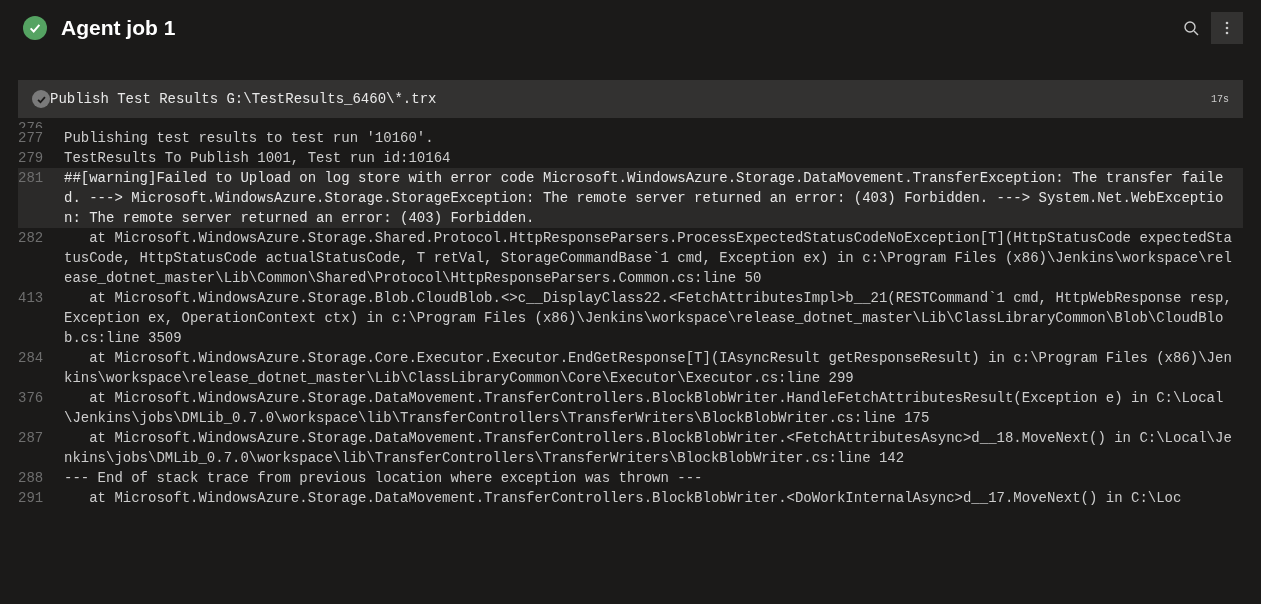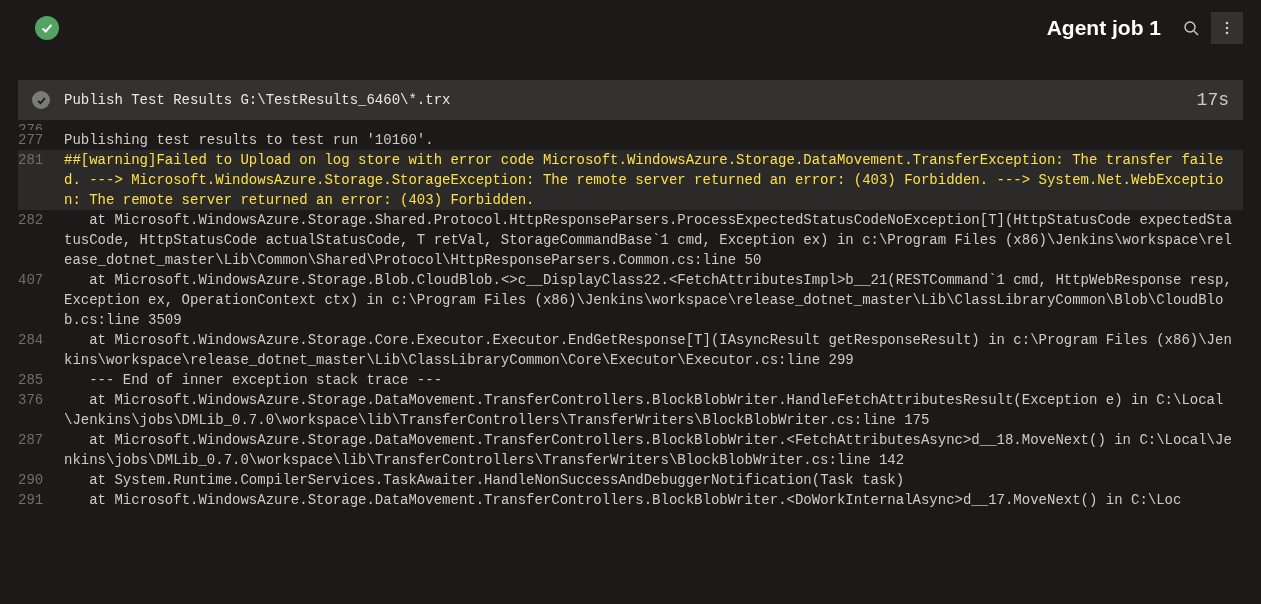--- a/index.html
+++ b/index.html
@@ -11,23 +11,22 @@
     background: #1b1a19;
     font-family: "Segoe UI", Tahoma, sans-serif;
     color: #cccccc;
     width: 1261px;
     height: 604px;
     overflow: hidden;
   }
   .header {
     display: flex;
     align-items: center;
-    padding: 12px 18px 12px 35px;
+    padding: 12px 18px 12px 23px;
     gap: 14px;
-    text-align: right;
   }
   .status-circle {
     width: 24px;
     height: 24px;
     border-radius: 50%;
     background: #55a362;
     display: flex;
     align-items: center;
     justify-content: center;
     flex-shrink: 0;
@@ -62,21 +61,21 @@
   .icon-btn svg {
     width: 16px;
     height: 16px;
   }
   .task-bar {
     margin: 24px 18px 0 18px;
     background: #333231;
     display: flex;
     align-items: center;
     padding: 10px 14px;
-    gap: 14px;
+    gap: 0;
   }
   .task-status {
     width: 18px;
     height: 18px;
     border-radius: 50%;
     background: #7a7a7a;
     display: flex;
     align-items: center;
     justify-content: center;
     flex-shrink: 0;
@@ -86,21 +85,21 @@
     height: 11px;
   }
   .task-name {
     font-family: Consolas, "Courier New", monospace;
     font-size: 14px;
     color: #e8e8e8;
     flex: 1;
   }
   .task-duration {
     font-family: Consolas, "Courier New", monospace;
-    font-size: 18px;
+    font-size: 10px;
     color: #cccccc;
   }
   .log-area {
     margin: 0 18px;
     font-family: Consolas, "Courier New", monospace;
     font-size: 14px;
     line-height: 20px;
   }
   .log-row {
     display: flex;
@@ -117,21 +116,21 @@
     user-select: none;
   }
   .line-text {
     flex: 1;
     color: #cccccc;
     white-space: pre-wrap;
     word-break: break-all;
     padding-right: 4px;
   }
   .line-text.warning {
-    color: #fde047;
+    color: #e5e5e5;
   }
   .row-cut {
     height: 10px;
     overflow: hidden;
   }
 </style>
 </head>
 <body>
 
 <div class="header">
@@ -169,49 +168,49 @@
 </div>
 
 <div class="log-area" id="log-area">
     <div class="log-row row-cut">
       <div class="line-no">276</div>
     </div>
     <div class="log-row">
       <div class="line-no">277</div>
       <div class="line-text">Publishing test results to test run '10160'.</div>
     </div>
+    <div class="log-row">
+      <div class="line-no">279</div>
+      <div class="line-text">TestResults To Publish 1001, Test run id:10164</div>
+    </div>
     <div class="log-row highlight">
       <div class="line-no">281</div>
       <div class="line-text warning">##[warning]Failed to Upload on log store with error code Microsoft.WindowsAzure.Storage.DataMovement.TransferException: The transfer failed. ---&gt; Microsoft.WindowsAzure.Storage.StorageException: The remote server returned an error: (403) Forbidden. ---&gt; System.Net.WebException: The remote server returned an error: (403) Forbidden.</div>
     </div>
     <div class="log-row">
       <div class="line-no">282</div>
       <div class="line-text">   at Microsoft.WindowsAzure.Storage.Shared.Protocol.HttpResponseParsers.ProcessExpectedStatusCodeNoException[T](HttpStatusCode expectedStatusCode, HttpStatusCode actualStatusCode, T retVal, StorageCommandBase`1 cmd, Exception ex) in c:\Program Files (x86)\Jenkins\workspace\release_dotnet_master\Lib\Common\Shared\Protocol\HttpResponseParsers.Common.cs:line 50</div>
     </div>
     <div class="log-row">
-      <div class="line-no">407</div>
+      <div class="line-no">413</div>
       <div class="line-text">   at Microsoft.WindowsAzure.Storage.Blob.CloudBlob.&lt;&gt;c__DisplayClass22.&lt;FetchAttributesImpl&gt;b__21(RESTCommand`1 cmd, HttpWebResponse resp, Exception ex, OperationContext ctx) in c:\Program Files (x86)\Jenkins\workspace\release_dotnet_master\Lib\ClassLibraryCommon\Blob\CloudBlob.cs:line 3509</div>
     </div>
     <div class="log-row">
       <div class="line-no">284</div>
       <div class="line-text">   at Microsoft.WindowsAzure.Storage.Core.Executor.Executor.EndGetResponse[T](IAsyncResult getResponseResult) in c:\Program Files (x86)\Jenkins\workspace\release_dotnet_master\Lib\ClassLibraryCommon\Core\Executor\Executor.cs:line 299</div>
     </div>
     <div class="log-row">
-      <div class="line-no">285</div>
-      <div class="line-text">   --- End of inner exception stack trace ---</div>
-    </div>
-    <div class="log-row">
       <div class="line-no">376</div>
       <div class="line-text">   at Microsoft.WindowsAzure.Storage.DataMovement.TransferControllers.BlockBlobWriter.HandleFetchAttributesResult(Exception e) in C:\Local\Jenkins\jobs\DMLib_0.7.0\workspace\lib\TransferControllers\TransferWriters\BlockBlobWriter.cs:line 175</div>
     </div>
     <div class="log-row">
       <div class="line-no">287</div>
       <div class="line-text">   at Microsoft.WindowsAzure.Storage.DataMovement.TransferControllers.BlockBlobWriter.&lt;FetchAttributesAsync&gt;d__18.MoveNext() in C:\Local\Jenkins\jobs\DMLib_0.7.0\workspace\lib\TransferControllers\TransferWriters\BlockBlobWriter.cs:line 142</div>
     </div>
     <div class="log-row">
-      <div class="line-no">290</div>
-      <div class="line-text">   at System.Runtime.CompilerServices.TaskAwaiter.HandleNonSuccessAndDebuggerNotification(Task task)</div>
+      <div class="line-no">288</div>
+      <div class="line-text">--- End of stack trace from previous location where exception was thrown ---</div>
     </div>
     <div class="log-row">
       <div class="line-no">291</div>
       <div class="line-text">   at Microsoft.WindowsAzure.Storage.DataMovement.TransferControllers.BlockBlobWriter.&lt;DoWorkInternalAsync&gt;d__17.MoveNext() in C:\Loc</div>
     </div>
   </div>
 
 </body></html>

